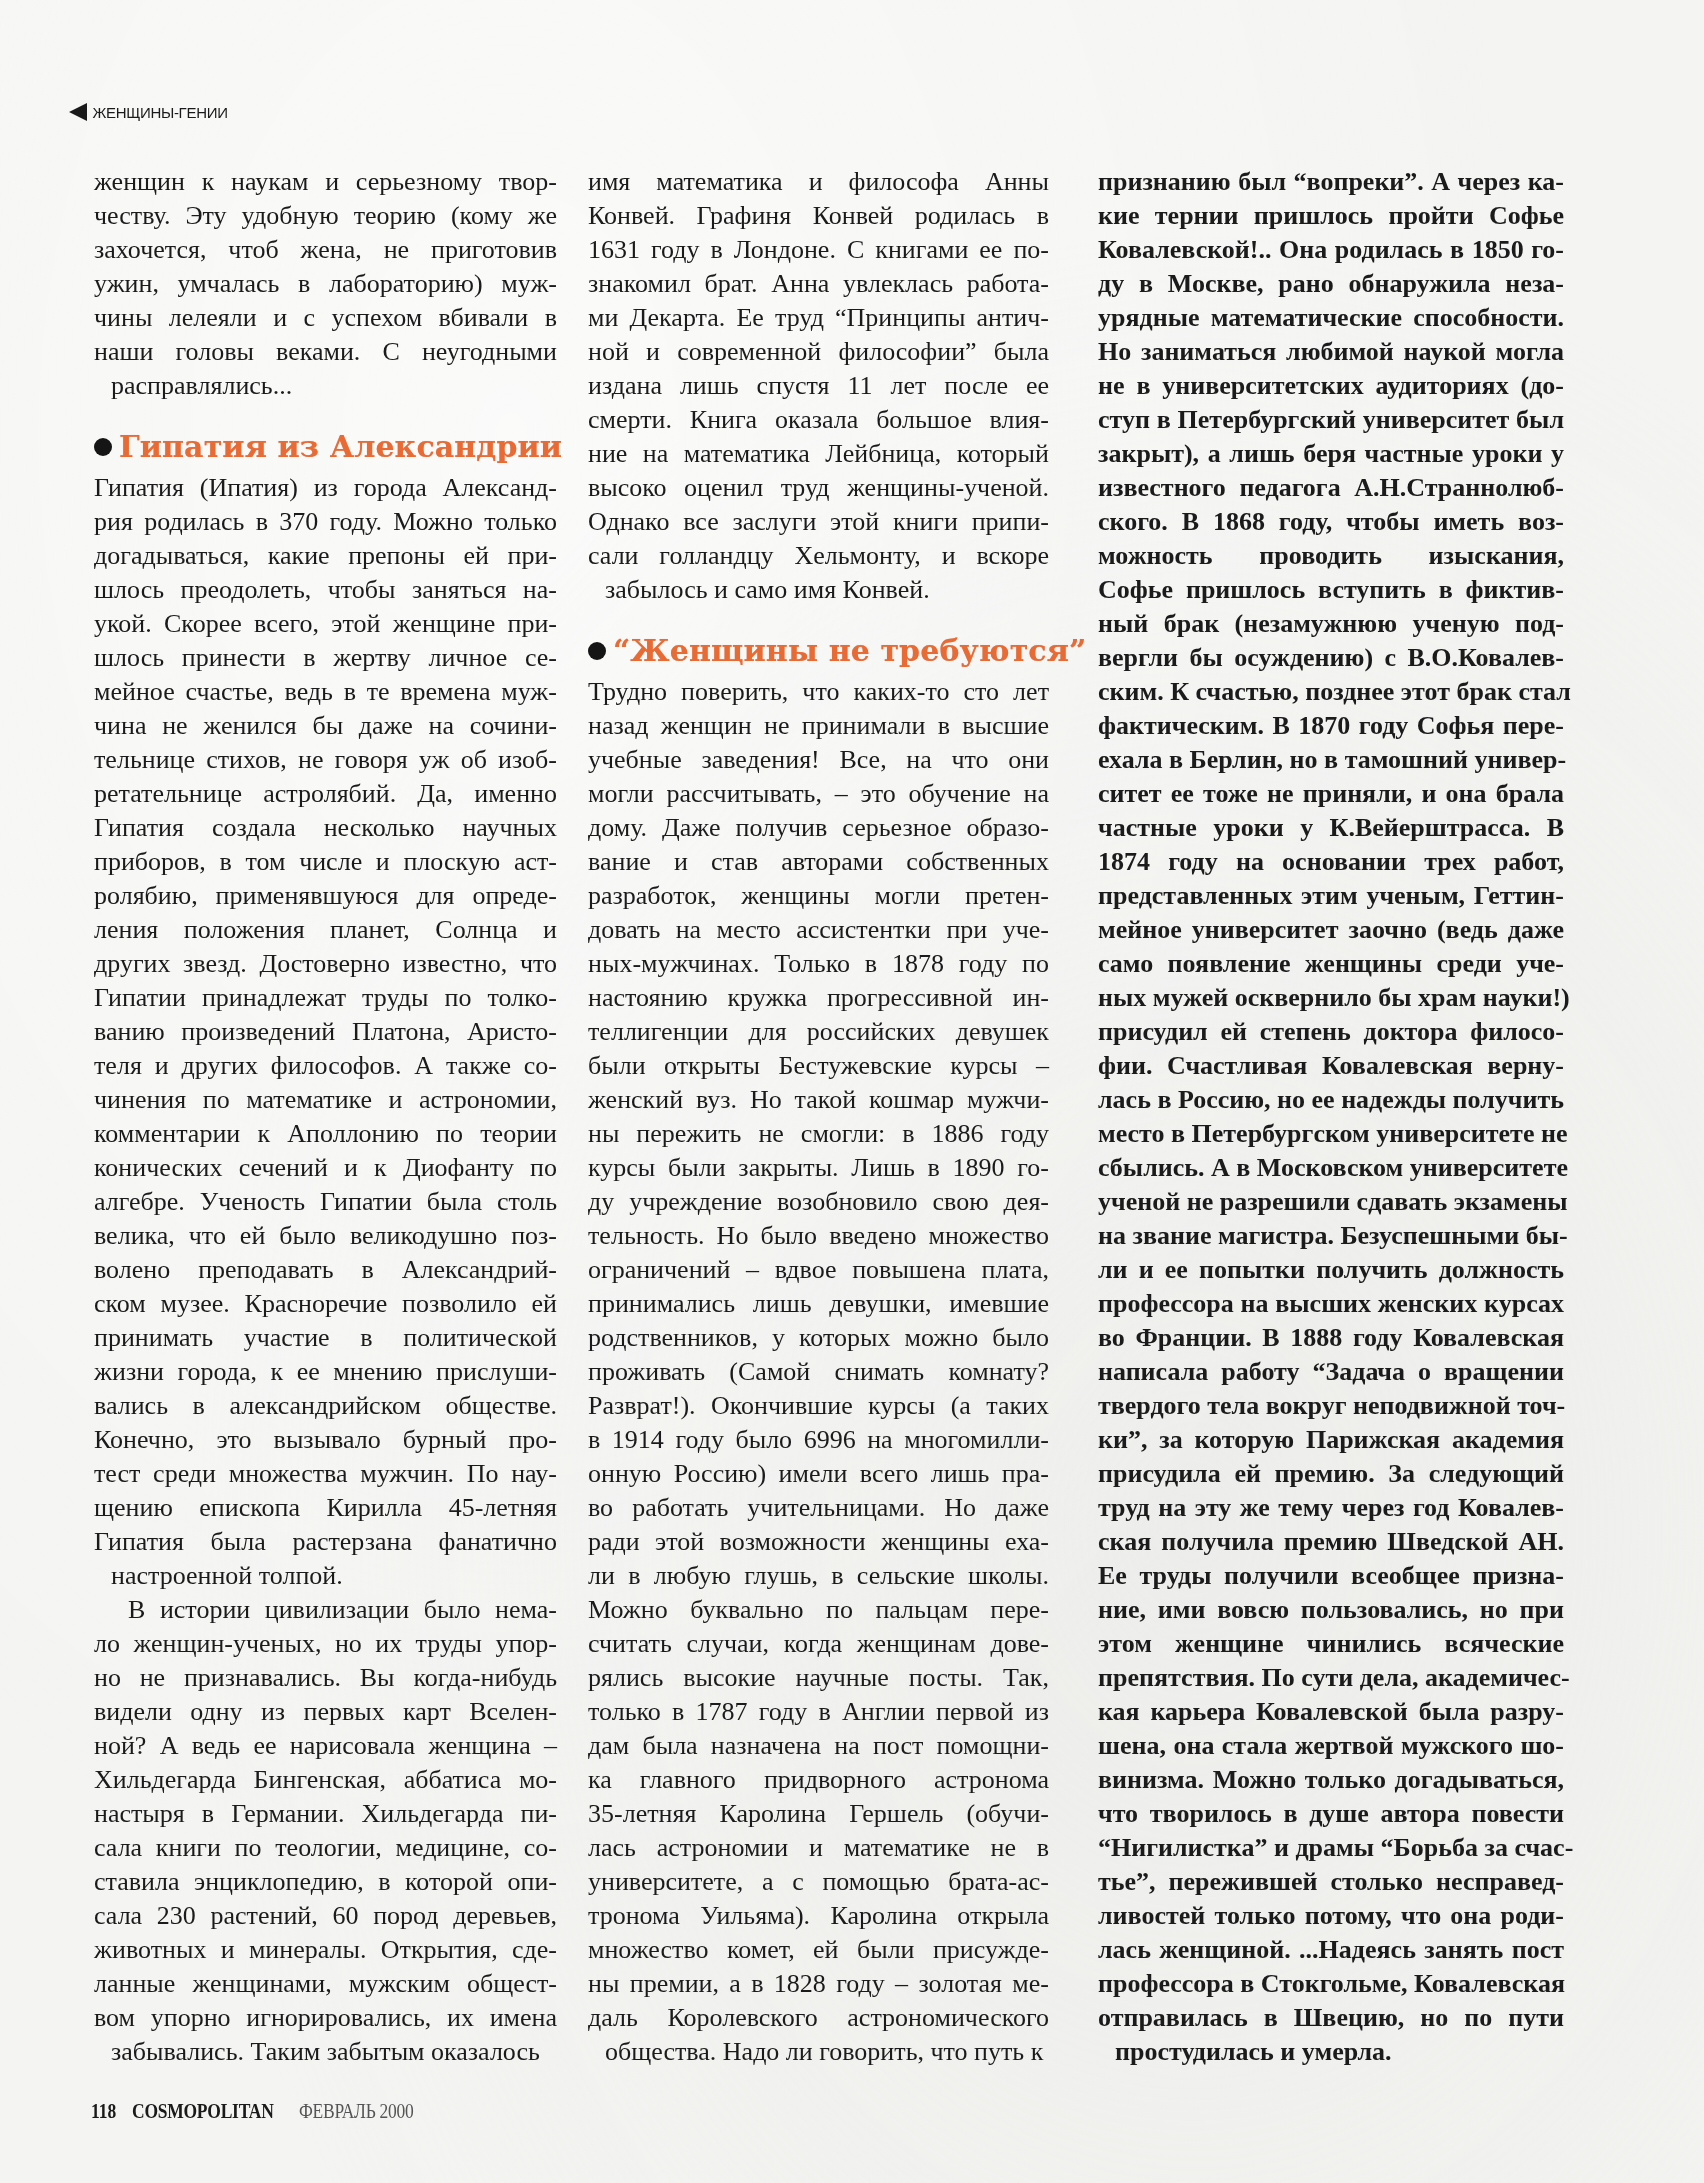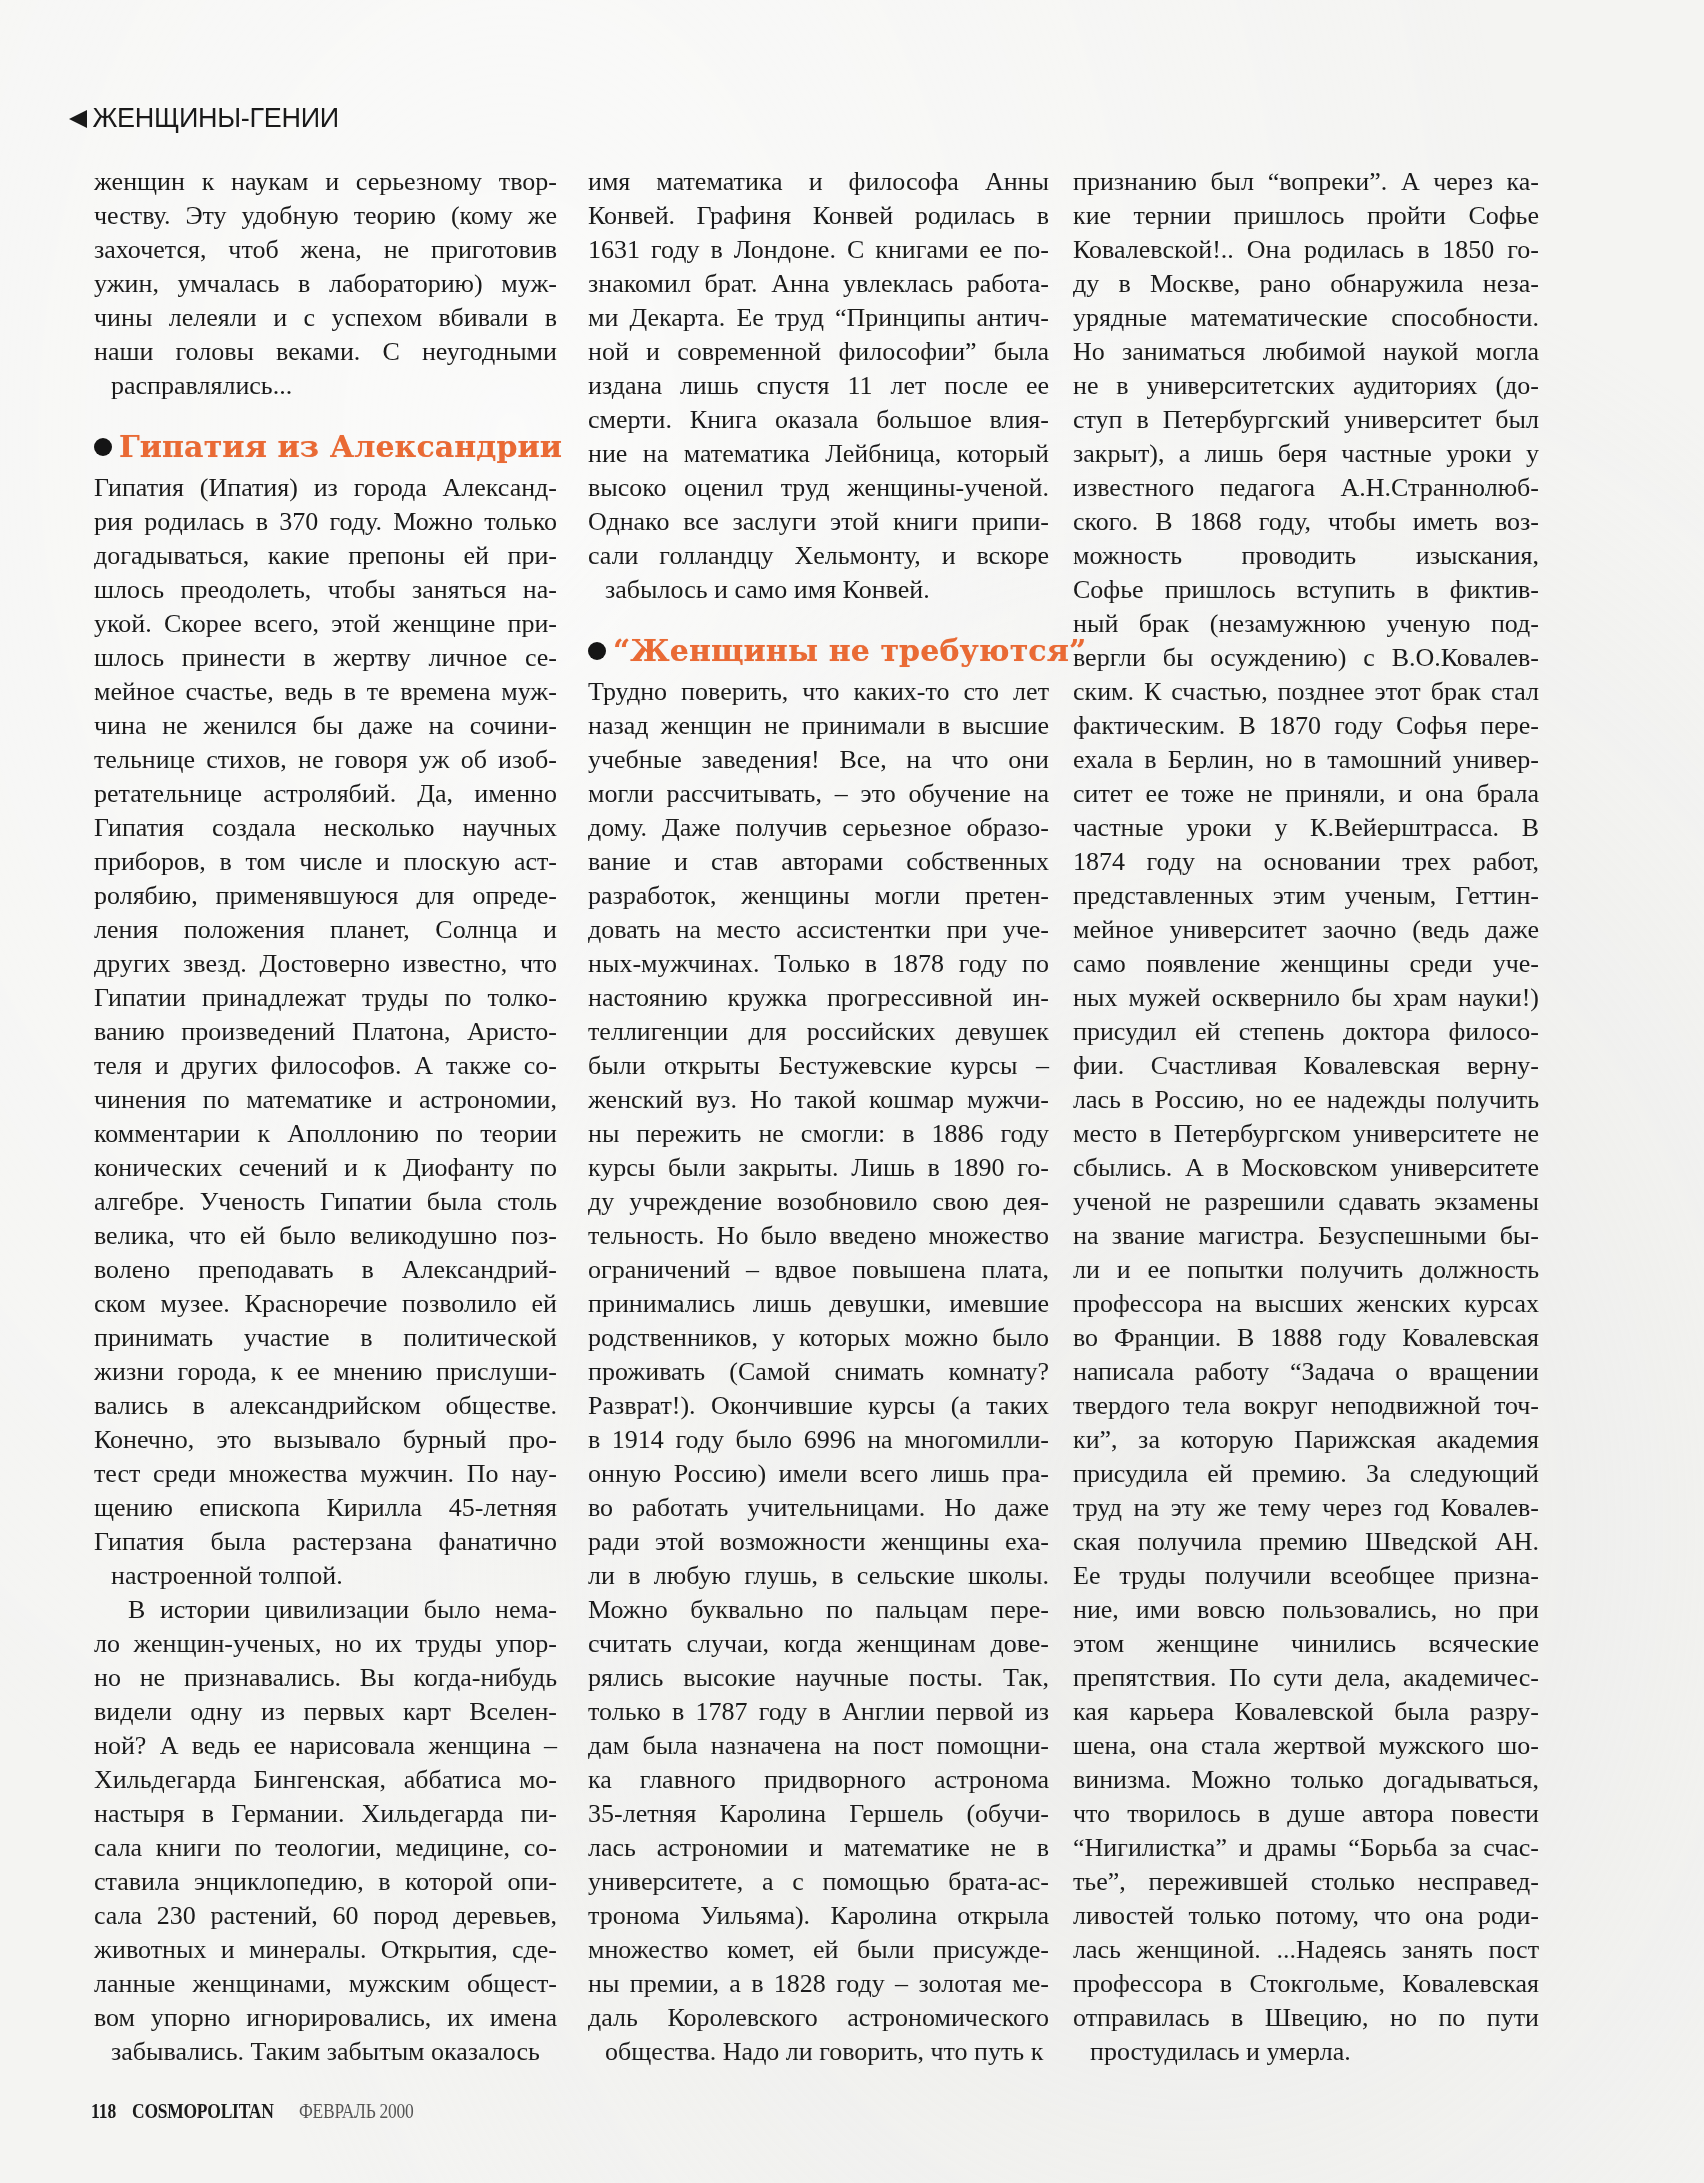--- a/index.html
+++ b/index.html
@@ -9,37 +9,37 @@
     background-image:
       radial-gradient(ellipse at 30% 20%, rgba(255,255,255,0.6), rgba(255,255,255,0) 60%),
       radial-gradient(ellipse at 70% 70%, rgba(230,230,228,0.5), rgba(255,255,255,0) 60%);
     color: #1b1b1b;
     font-family: "Liberation Serif", "DejaVu Serif", serif;
   }
   .section-tag {
     position: absolute; left: 69px; top: 103px;
     display: flex; align-items: center; gap: 2.7px;
     font-family: "Liberation Sans", "DejaVu Sans", sans-serif;
-    font-size: 27px; color: #1a1a1a; letter-spacing: -0.3px;
+    font-size: 15px; color: #1a1a1a; letter-spacing: -0.3px;
   }
   .tri {
     width: 0; height: 0;
     border-top: 9.6px solid transparent; border-bottom: 9.6px solid transparent;
     border-right: 18px solid #1a1a1a;
     margin-right: 2.7px;
   }
   .col {
     position: absolute; top: 165px; width: 463px;
     font-size: 26px; line-height: 34px;
     text-align: justify;
     hyphens: manual;
   }
   .col1 { left: 94px; }
   .col2 { left: 588px; width: 461px; }
-  .col3 { left: 1073px; width: 466px; }
+  .col3 { left: 1098px; width: 466px; font-weight: bold; }
   .col .line {
     display: block; white-space: nowrap;
     text-align: justify; text-align-last: justify;
     height: 34px; overflow: visible;
   }
   .col .line.last { text-align-last: left; margin-left: 17px; }
   .col .line.indent { padding-left: 34px; }
   .heading {
     display: flex; align-items: center; gap: 6.9px;
     height: 49px; margin-top: 19px; margin-bottom: 0;

